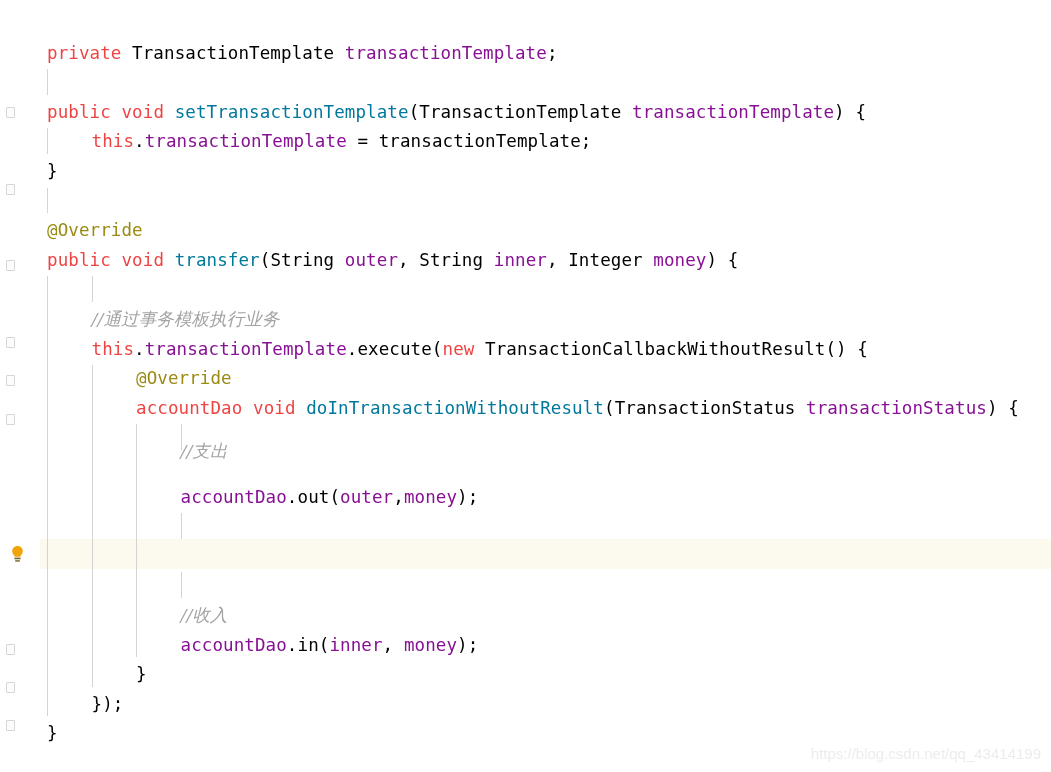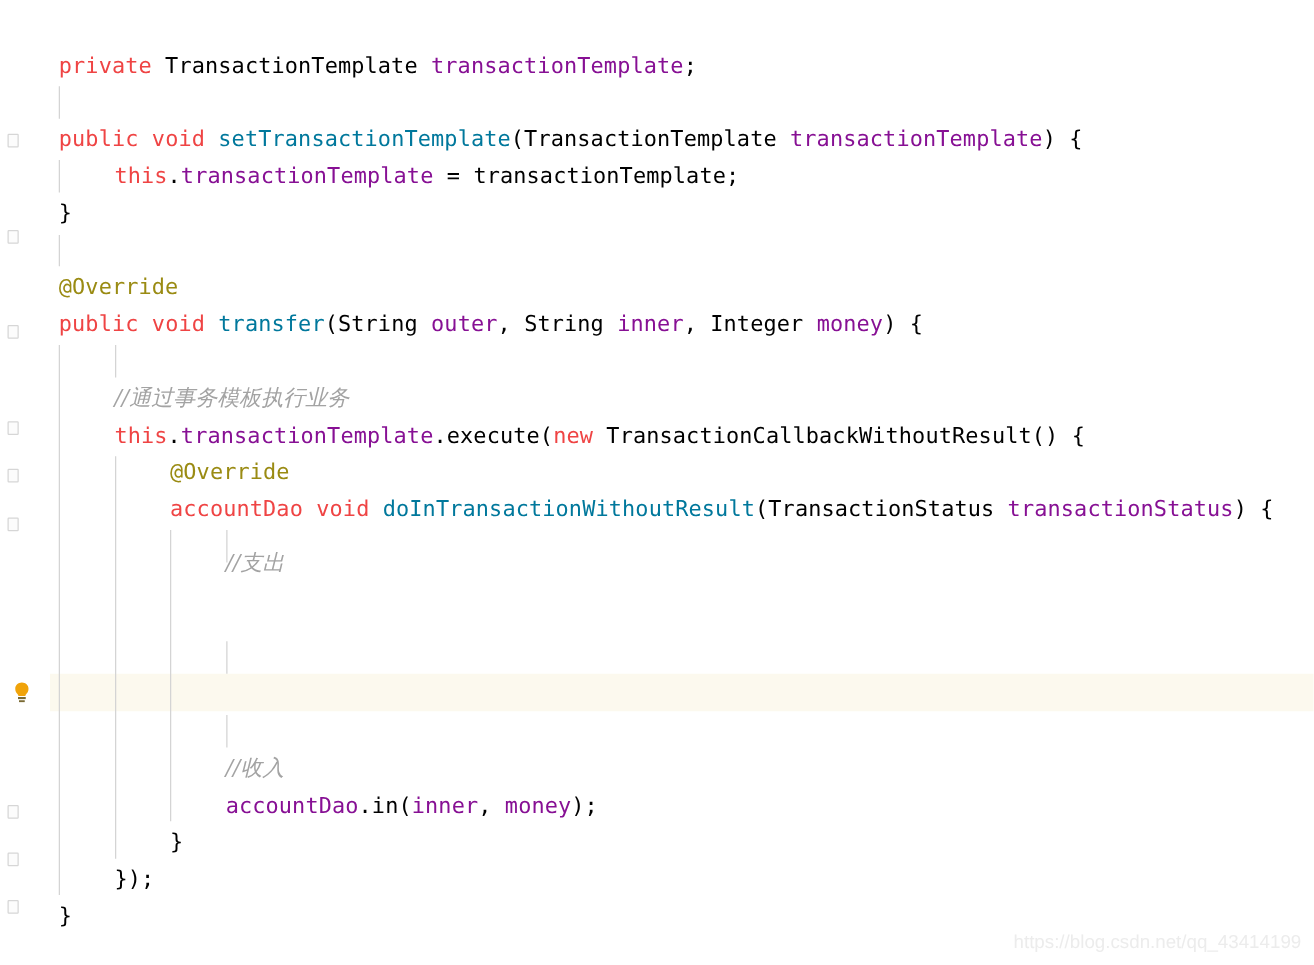--- a/index.html
+++ b/index.html
@@ -153,20 +153,21 @@
       <div class="line" style="top: 185.6px; left: 47px;"></div>
       <div class="line" style="top: 215.2px; left: 47px;"><span class="anno">@Override</span></div>
       <div class="line" style="top: 244.8px; left: 47px;"><span class="kw">public</span><span class="plain"> </span><span class="kw">void</span><span class="plain"> </span><span class="meth">transfer</span><span class="plain">(String </span><span class="fld">outer</span><span class="plain">, String </span><span class="fld">inner</span><span class="plain">, Integer </span><span class="fld">money</span><span class="plain">) {</span></div>
       <div class="line" style="top: 274.4px; left: 91.5px;"></div>
       <div class="line" style="top: 304px; left: 91.5px; text-align: center;"><span class="cmt">//通过事务模板执行业务</span></div>
       <div class="line" style="top: 333.6px; left: 91.5px;"><span class="kw">this</span><span class="plain">.</span><span class="fld">transactionTemplate</span><span class="plain">.execute(</span><span class="kw">new</span><span class="plain"> TransactionCallbackWithoutResult() {</span></div>
       <div class="line" style="top: 363.2px; left: 136px;"><span class="anno">@Override</span></div>
       <div class="line" style="top: 392.8px; left: 136px;"><span class="kw">accountDao</span><span class="plain"> </span><span class="kw">void</span><span class="plain"> </span><span class="meth">doInTransactionWithoutResult</span><span class="plain">(TransactionStatus </span><span class="fld">transactionStatus</span><span class="plain">) {</span></div>
       <div class="line" style="top: 422.4px; left: 180.5px;"></div>
       <div class="line" style="top: 436px; left: 180.5px;"><span class="cmt">//支出</span></div>
+      <div class="line" style="top: 481.6px; left: 180.5px;"><span class="fld">accountDao</span><span class="plain">.out(</span><span class="fld">outer</span><span class="plain">,</span><span class="fld">money</span><span class="plain">);</span></div>
       <div class="line" style="top: 511.2px; left: 180.5px;"></div>
       <div class="line" style="top: 570.4px; left: 180.5px;"></div>
       <div class="line" style="top: 600px; left: 180.5px;"><span class="cmt">//收入</span></div>
       <div class="line" style="top: 629.6px; left: 180.5px;"><span class="fld">accountDao</span><span class="plain">.in(</span><span class="fld">inner</span><span class="plain">, </span><span class="fld">money</span><span class="plain">);</span></div>
       <div class="line" style="top: 659.2px; left: 136px;"><span class="plain">}</span></div>
       <div class="line" style="top: 688.8px; left: 91.5px;"><span class="plain">});</span></div>
       <div class="line" style="top: 718.4px; left: 47px;"><span class="plain">}</span></div>
       <div class="line" style="top: 748px; left: 2px;"><span class="plain">}</span></div>
     </div>
 

